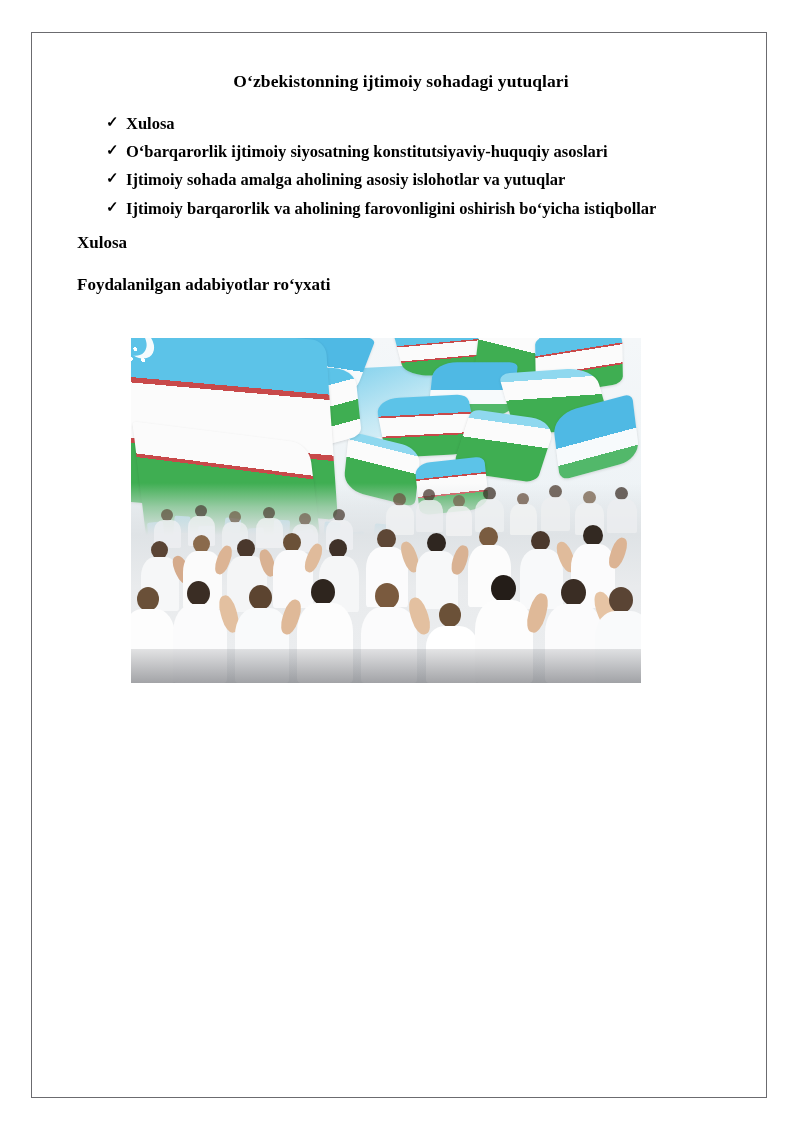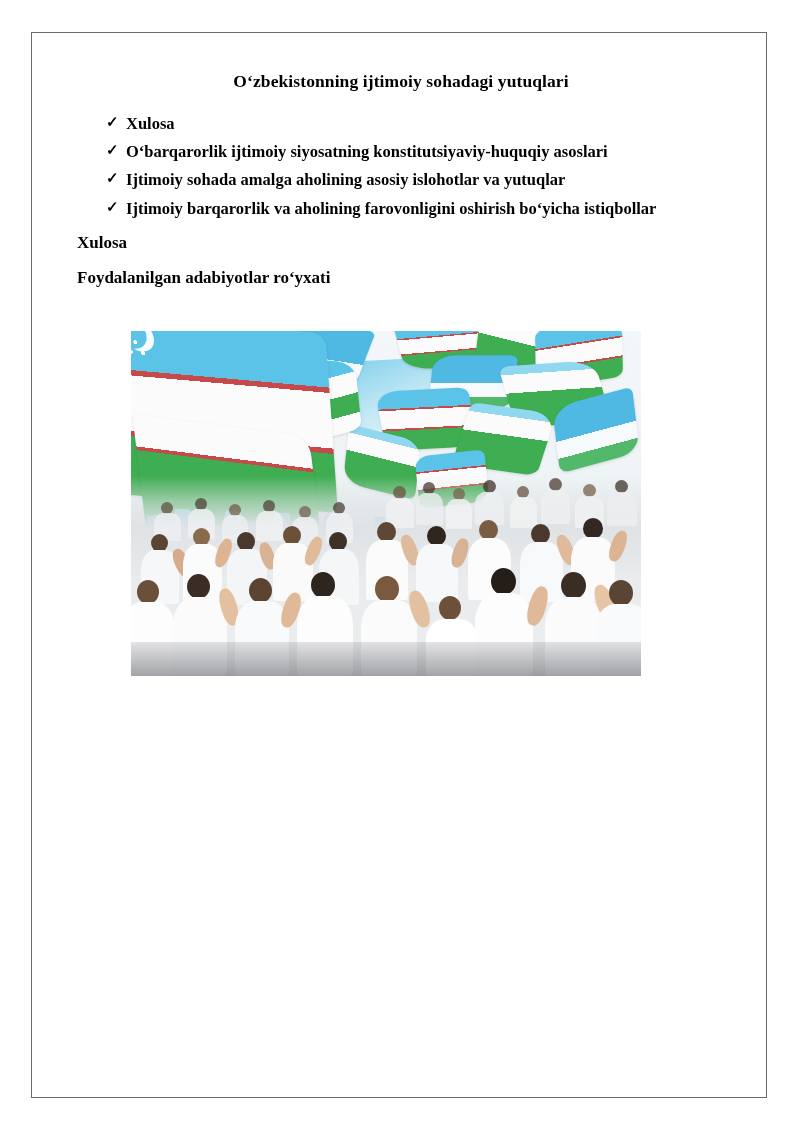--- a/index.html
+++ b/index.html
@@ -49,21 +49,21 @@
 
   
   .heading {
     font-size: 17px;
     font-weight: bold;
     line-height: 1.3;
     margin: 0;
   }
   .heading-reja { margin-bottom: 5px; }
   .heading-xulosa { margin-top: 10px; }
-  .heading-biblio { margin-top: 13px; }
+  .heading-biblio { margin-top: 20px; }
 
   
   .checklist {
     list-style: none;
     margin: 0;
     padding: 0;
   }
   .check-item {
     position: relative;
     padding-left: 49px;

